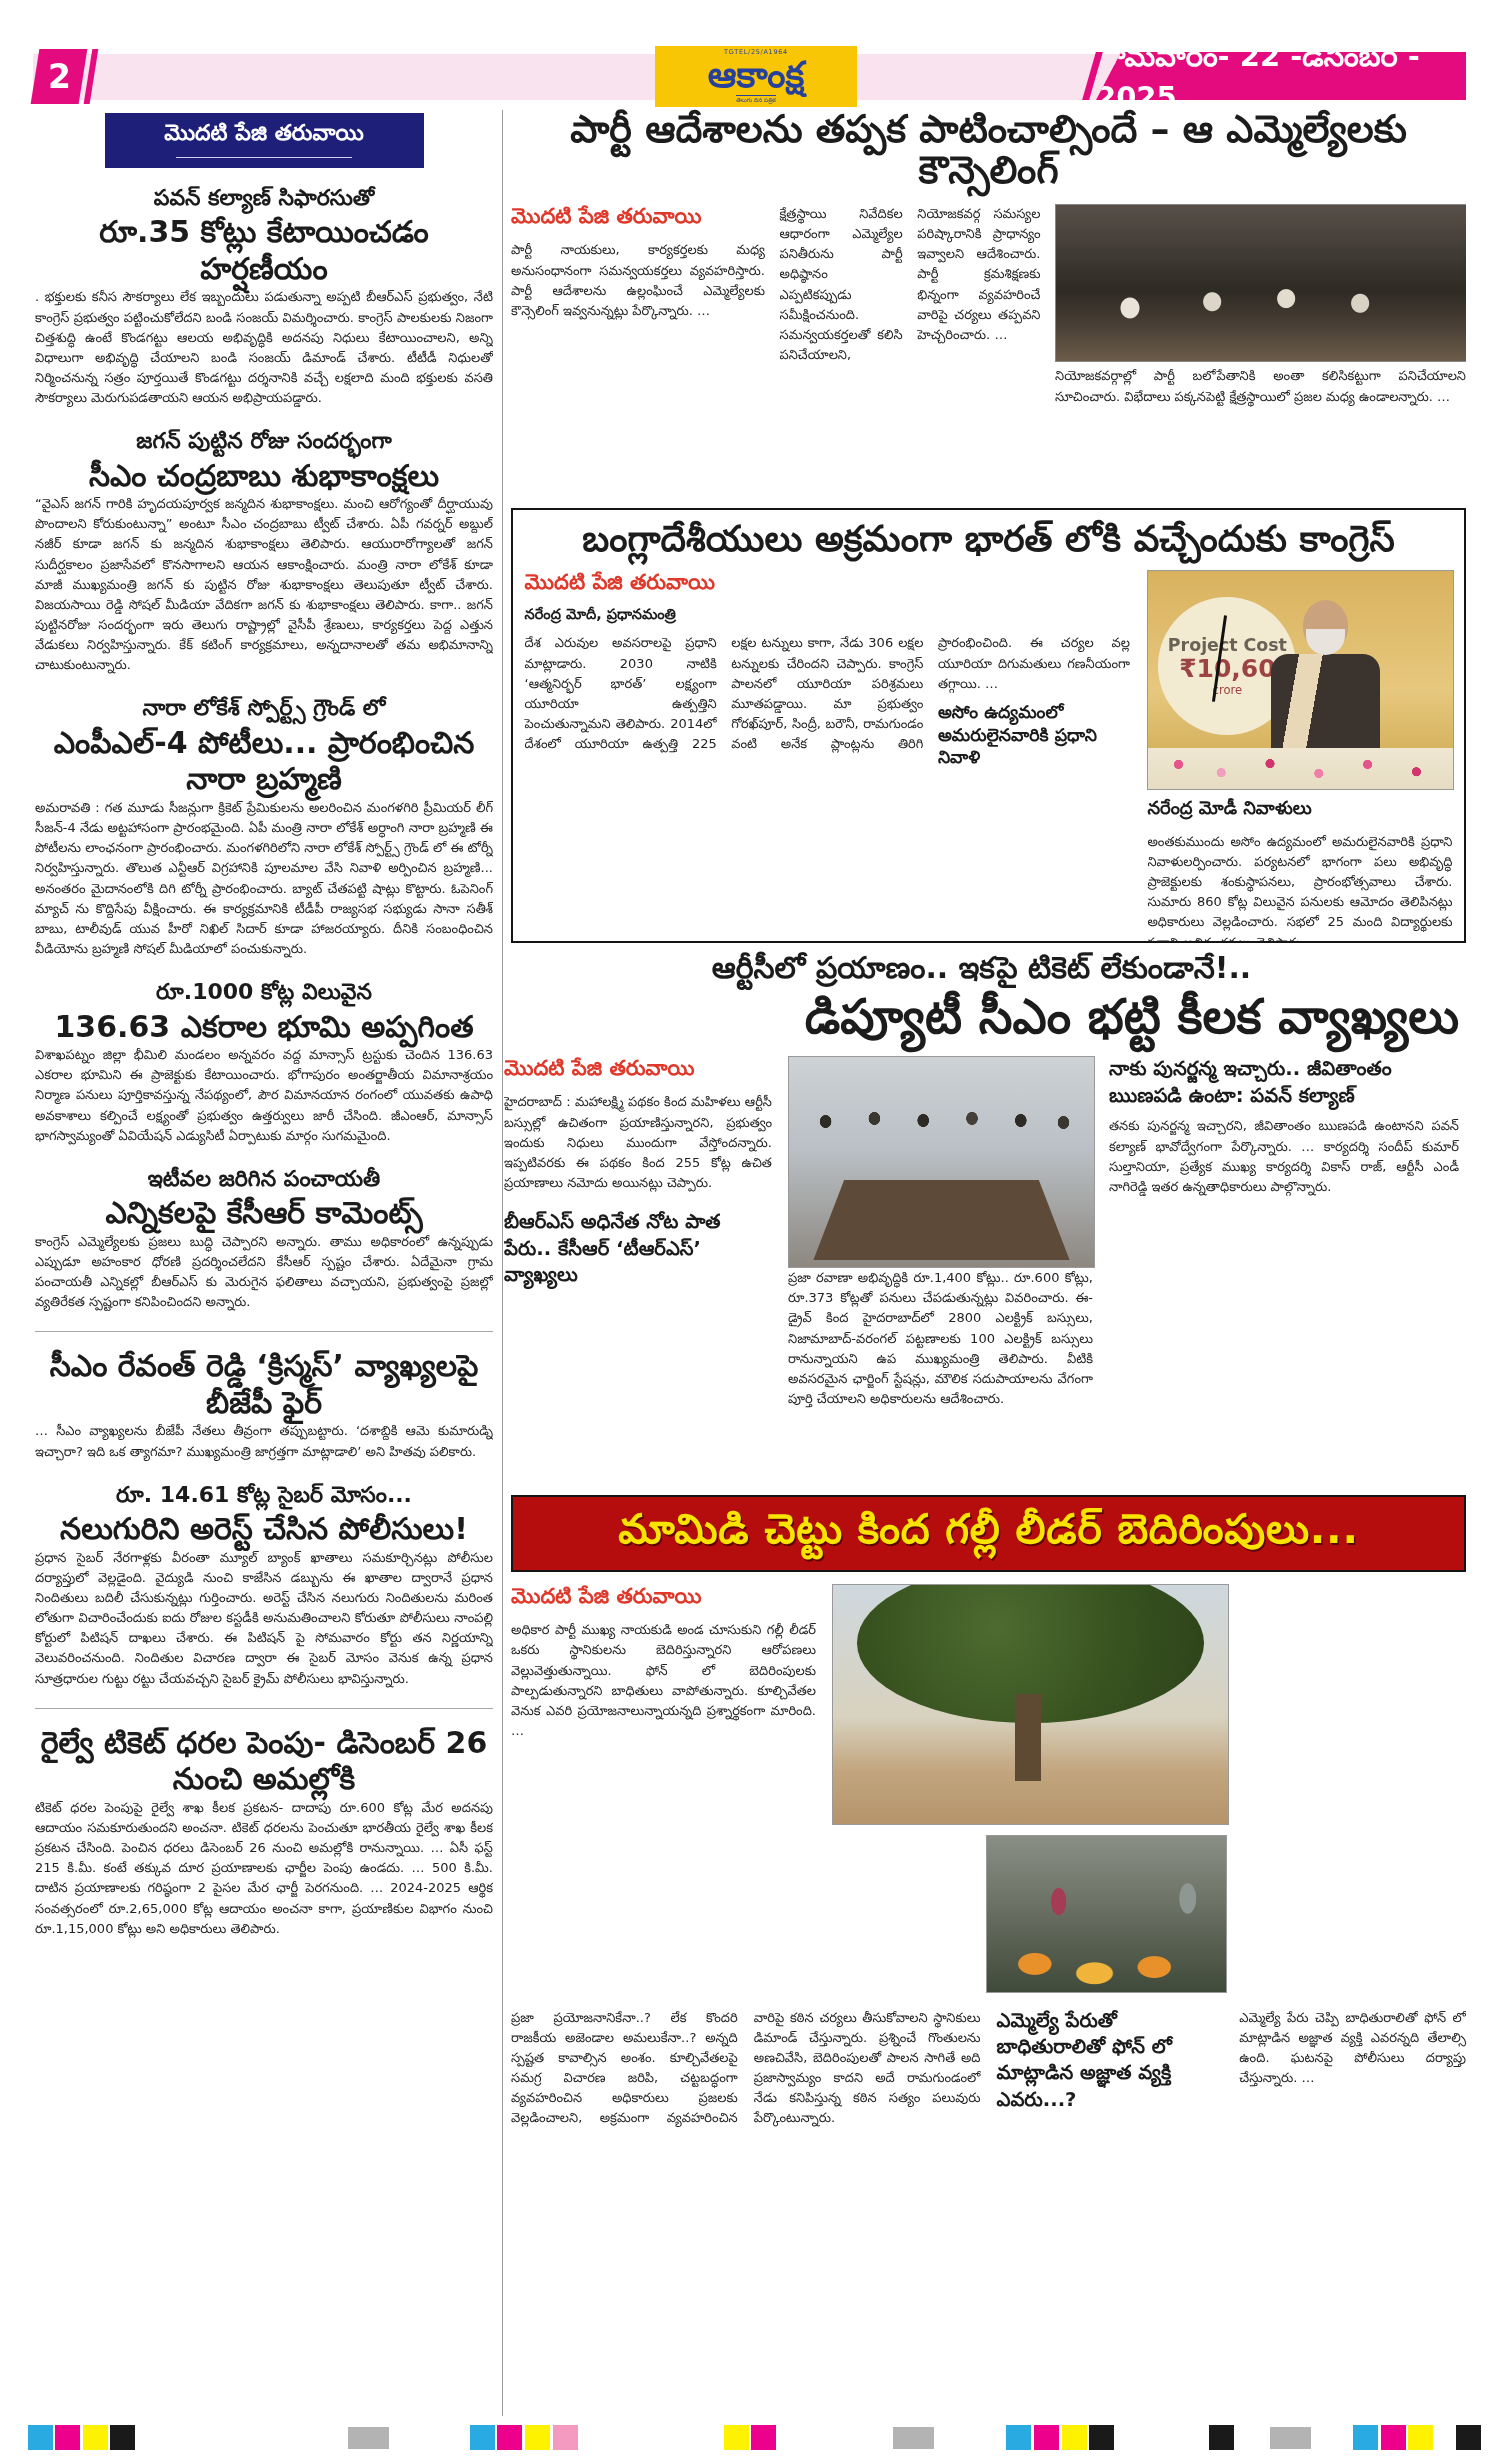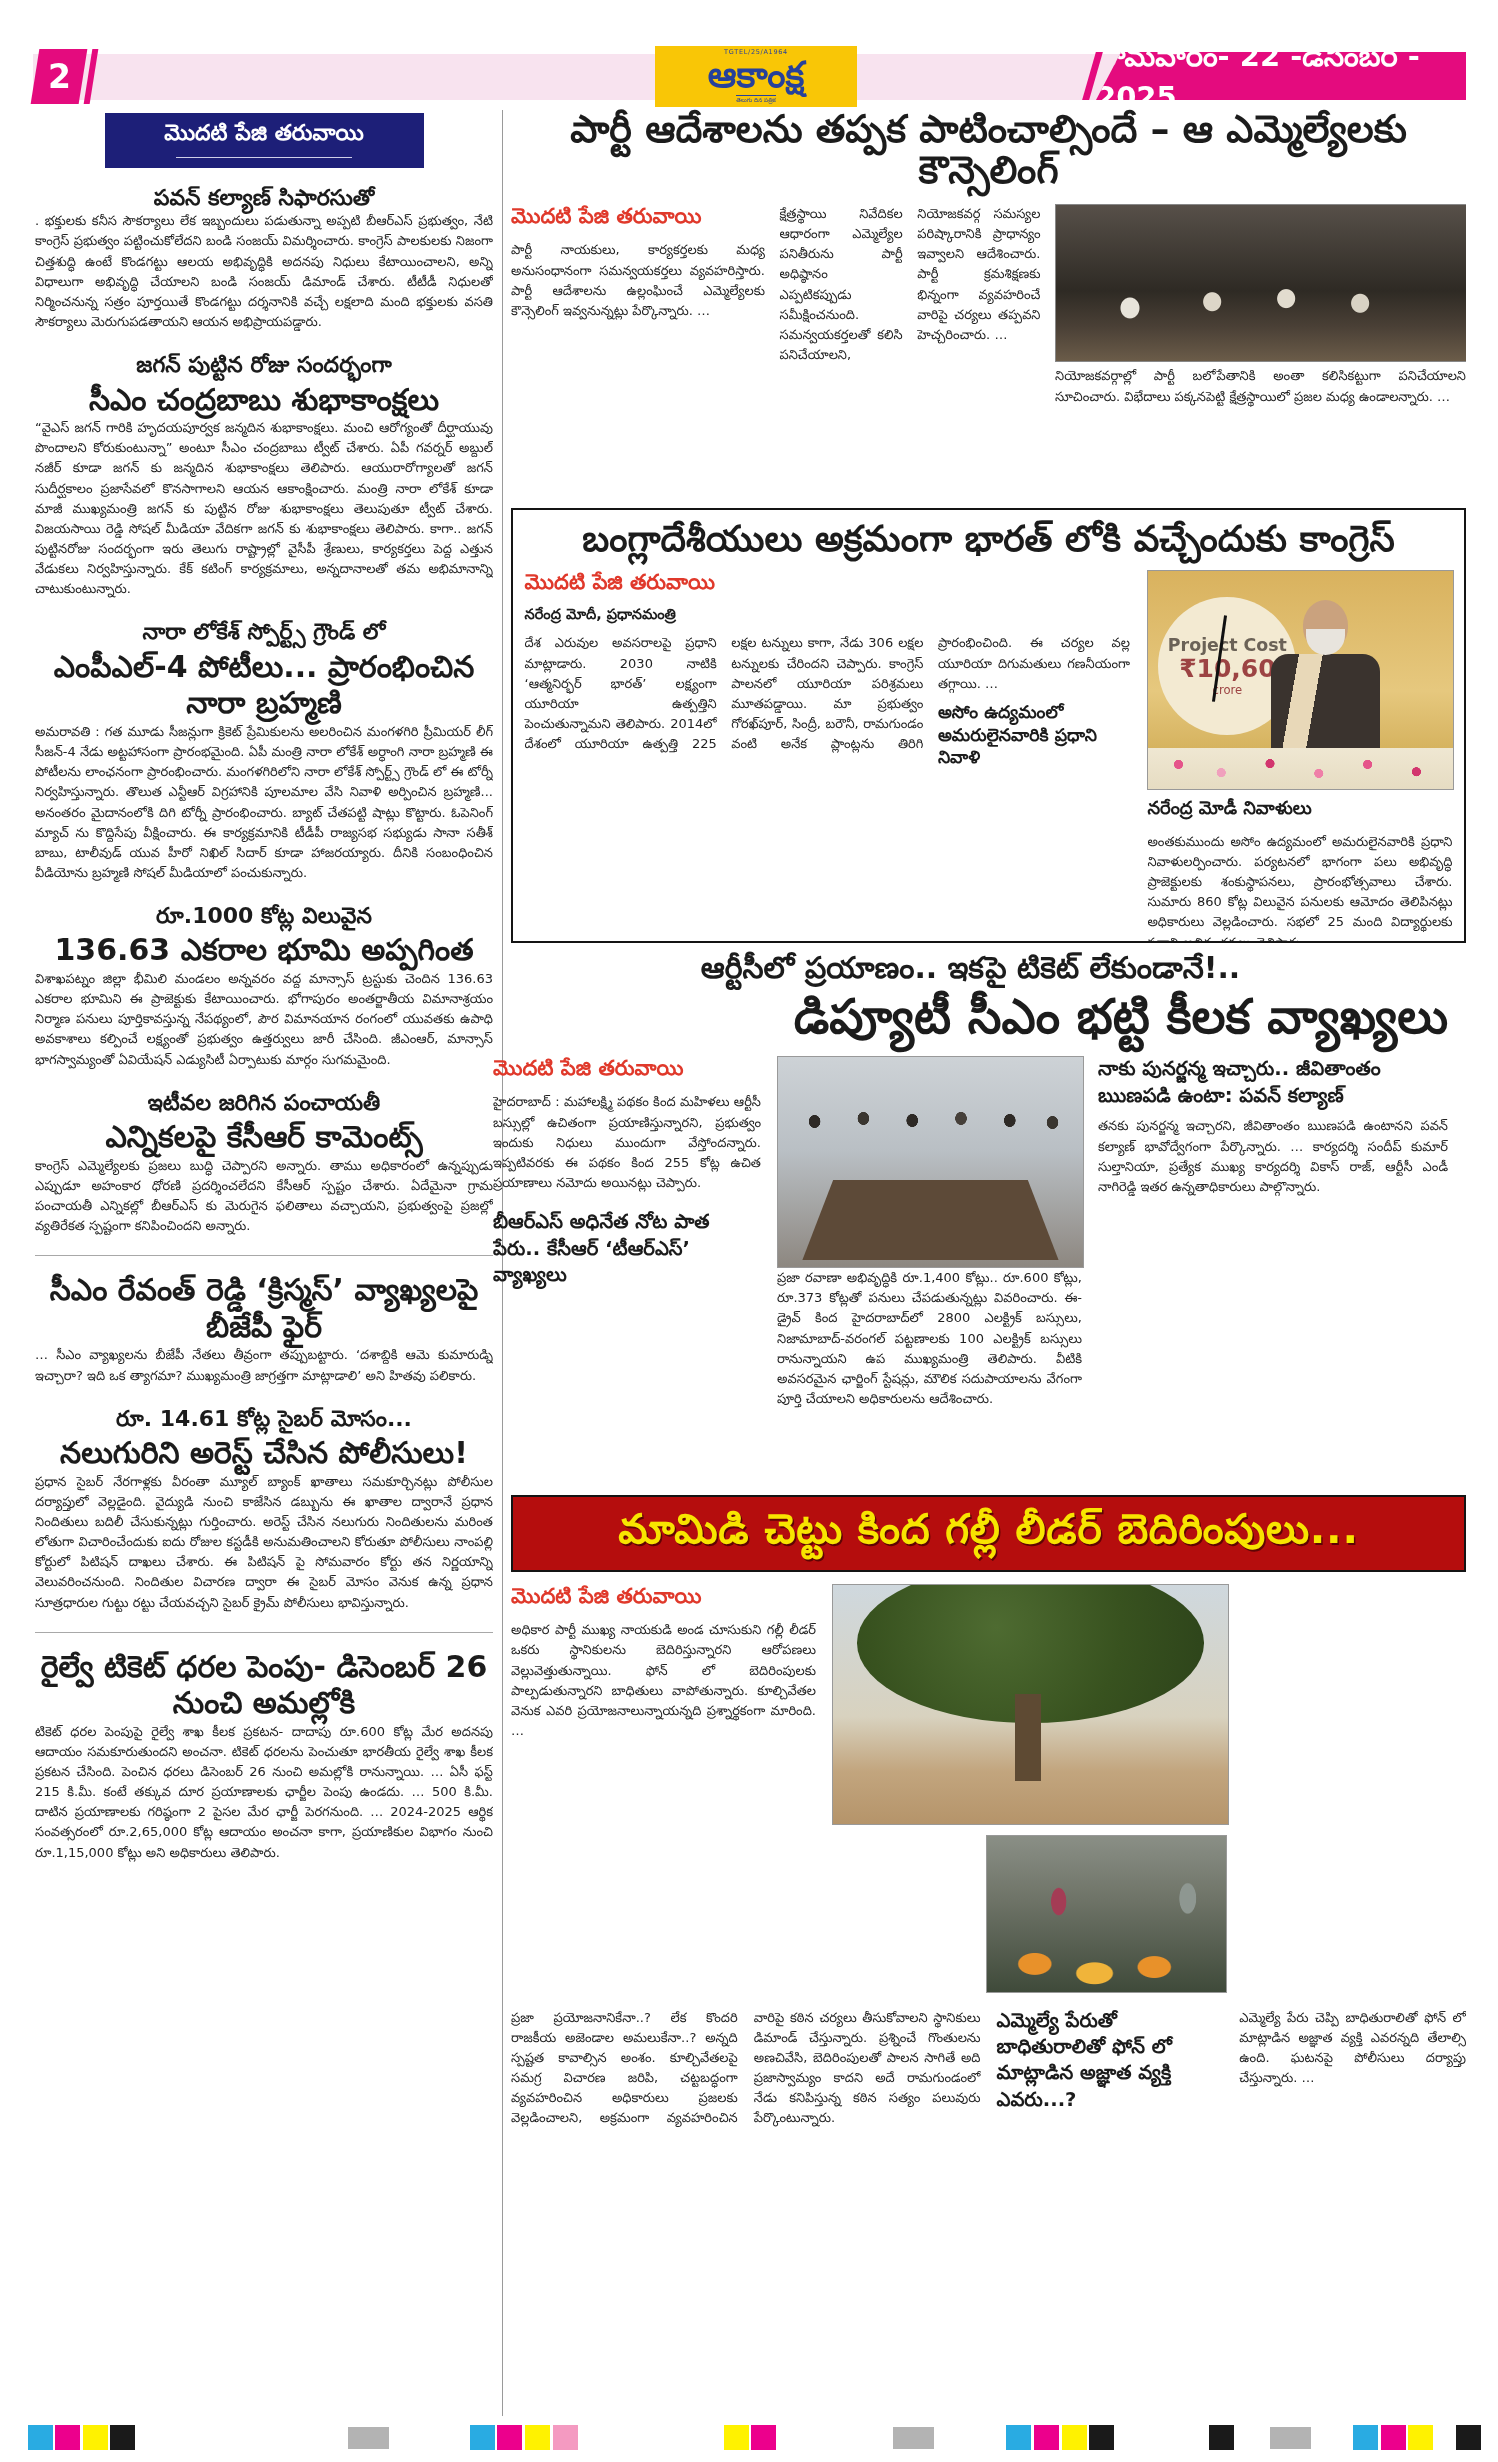--- a/index.html
+++ b/index.html
@@ -81,21 +81,21 @@
       radial-gradient(8.7px 8.7px at 24% 60%,#f0a0bd 0 50%,transparent 55%),
       radial-gradient(8.7px 8.7px at 40% 38%,#d2356e 0 50%,transparent 55%),
       radial-gradient(8.7px 8.7px at 56% 62%,#ef7fa8 0 50%,transparent 55%),
       radial-gradient(8.7px 8.7px at 72% 40%,#e5548a 0 50%,transparent 55%),
       radial-gradient(8.7px 8.7px at 88% 58%,#d2356e 0 50%,transparent 55%),
       linear-gradient(180deg,#efe7d2 0%,#e6dcc2 100%);}
   .photo-caption{font-size:18px;font-weight:bold;margin-top:7.3px;}
   .bd-right .body-txt{margin-top:8.7px;}
 
   
-  .rtc-article{position:absolute;left:493px;top:951px;width:955px;height:538px;overflow:hidden;}
+  .rtc-article{position:absolute;left:504px;top:951px;width:955px;height:538px;overflow:hidden;}
   .rtc-kicker{font-size:30px;font-weight:bold;text-align:center;line-height:1.1;}
   .rtc-head{font-size:48px;font-weight:bold;text-align:right;line-height:1.05;margin-top:7.3px;}
   .rtc-grid{display:grid;grid-template-columns:268px 305px 1fr;column-gap:16px;margin-top:14.5px;}
   .photo-rtc{width:100%;height:210px;border:0.7px solid #999;position:relative;overflow:hidden;
     background:linear-gradient(180deg,#cdd2d6 0%,#b9bfc4 45%,#8d8780 100%);}
   .rtc-table{position:absolute;left:8%;bottom:7.3px;width:84%;height:80px;background:#5d4a38;
     clip-path:polygon(12% 0,88% 0,100% 100%,0 100%);}
   .rtc-people{position:absolute;left:0;top:39px;width:100%;height:51px;
     background:
       radial-gradient(11.6px 13px at 12% 50%,#2e2a26 0 48%,transparent 52%),
@@ -162,20 +162,21 @@
 
   <div class="left-col">
 
     <div class="cont-box">
       <span>మొదటి పేజి తరువాయి</span>
       <div class="rule"></div>
     </div>
 
     <div class="l-article">
       <div class="lh-small">పవన్ కల్యాణ్ సిఫారసుతో</div>
+      <div class="lh-big">రూ.35 కోట్లు కేటాయించడం హర్షణీయం</div>
       <div class="body-txt">. భక్తులకు కనీస సౌకర్యాలు లేక ఇబ్బందులు పడుతున్నా అప్పటి బీఆర్ఎస్ ప్రభుత్వం, నేటి కాంగ్రెస్ ప్రభుత్వం పట్టించుకోలేదని బండి సంజయ్ విమర్శించారు. కాంగ్రెస్ పాలకులకు నిజంగా చిత్తశుద్ధి ఉంటే కొండగట్టు ఆలయ అభివృద్ధికి అదనపు నిధులు కేటాయించాలని, అన్ని విధాలుగా అభివృద్ధి చేయాలని బండి సంజయ్ డిమాండ్ చేశారు. టీటీడీ నిధులతో నిర్మించనున్న సత్రం పూర్తయితే కొండగట్టు దర్శనానికి వచ్చే లక్షలాది మంది భక్తులకు వసతి సౌకర్యాలు మెరుగుపడతాయని ఆయన అభిప్రాయపడ్డారు.</div>
     </div>
 
     <div class="l-article">
       <div class="lh-small">జగన్ పుట్టిన రోజు సందర్భంగా</div>
       <div class="lh-big">సీఎం చంద్రబాబు శుభాకాంక్షలు</div>
       <div class="body-txt">“వైఎస్ జగన్ గారికి హృదయపూర్వక జన్మదిన శుభాకాంక్షలు. మంచి ఆరోగ్యంతో దీర్ఘాయువు పొందాలని కోరుకుంటున్నా” అంటూ సీఎం చంద్రబాబు ట్వీట్ చేశారు. ఏపీ గవర్నర్ అబ్దుల్ నజీర్ కూడా జగన్ కు జన్మదిన శుభాకాంక్షలు తెలిపారు. ఆయురారోగ్యాలతో జగన్ సుదీర్ఘకాలం ప్రజాసేవలో కొనసాగాలని ఆయన ఆకాంక్షించారు. మంత్రి నారా లోకేశ్ కూడా మాజీ ముఖ్యమంత్రి జగన్ కు పుట్టిన రోజు శుభాకాంక్షలు తెలుపుతూ ట్వీట్ చేశారు. విజయసాయి రెడ్డి సోషల్ మీడియా వేదికగా జగన్ కు శుభాకాంక్షలు తెలిపారు. కాగా.. జగన్ పుట్టినరోజు సందర్భంగా ఇరు తెలుగు రాష్ట్రాల్లో వైసీపీ శ్రేణులు, కార్యకర్తలు పెద్ద ఎత్తున వేడుకలు నిర్వహిస్తున్నారు. కేక్ కటింగ్ కార్యక్రమాలు, అన్నదానాలతో తమ అభిమానాన్ని చాటుకుంటున్నారు.</div>
     </div>
 
     <div class="l-article">

